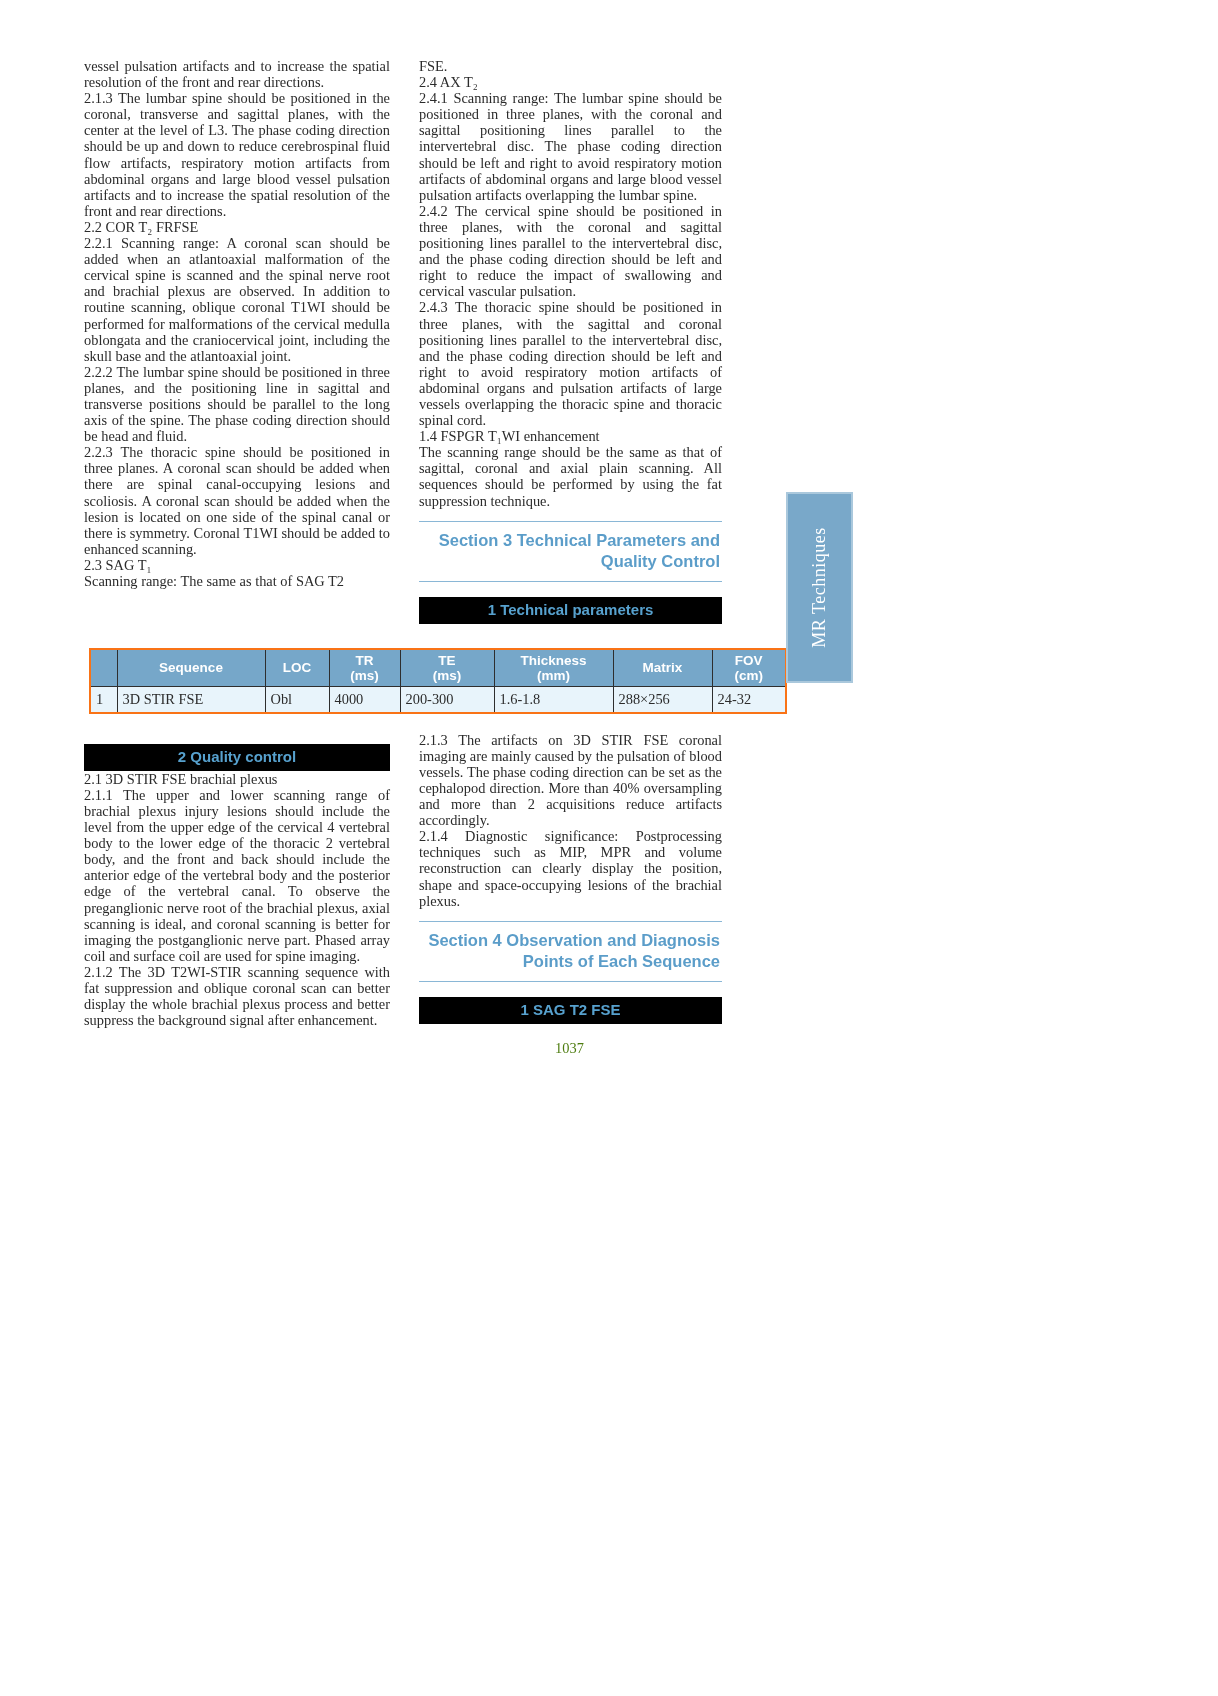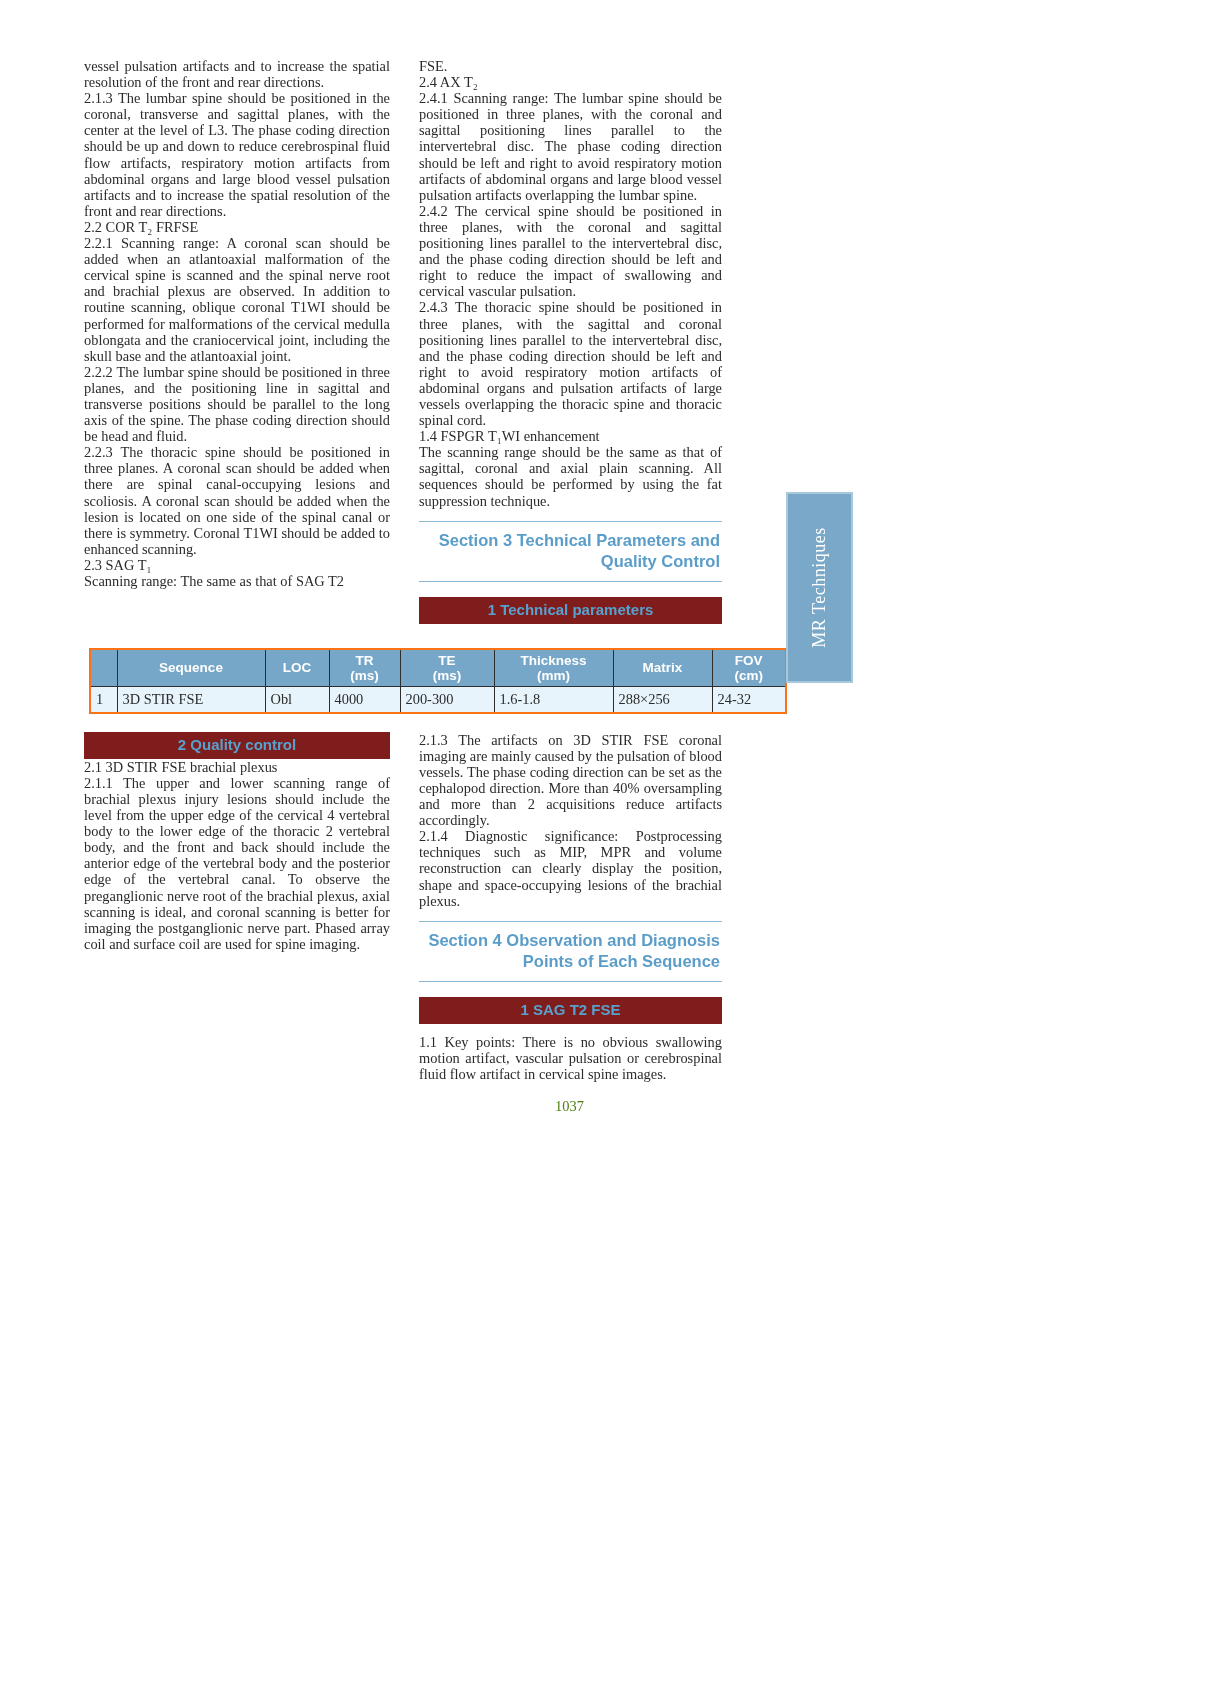--- a/index.html
+++ b/index.html
@@ -16,24 +16,24 @@
   .textcol p { margin:0; }
   .subhead { margin:9px 0; font-weight:normal; }
   .banner {
     font-family:"Liberation Sans","DejaVu Sans",sans-serif; font-weight:bold;
     color:#5b9dc9; text-align:right; font-size:16.5px; line-height:21px;
     border-top:1px solid #8ab7d6; border-bottom:1px solid #8ab7d6;
     padding:8px 2px 9px; margin-top:12px;
   }
   .bluebar {
     font-family:"Liberation Sans","DejaVu Sans",sans-serif; font-weight:bold;
-    color:#57a1ce; background:#7f1d1d; text-align:center; font-size:15px;
+    color:#57a1ce; background:#000000; text-align:center; font-size:15px;
     padding:5px 0 6px; margin-top:15px;
   }
-  .bluebar.first { margin-top:0; }
+  .bluebar.first { margin-top:12px; }
   .paramtable {
     border-collapse:collapse; table-layout:fixed;
     margin:24px 0 0 5px; font-size:14.4px;
     border:2px solid #f97316;
   }
   .paramtable th, .paramtable td { border:1px solid #2e2e2e; }
   .paramtable th {
     background:#76a7c9; color:#ffffff;
     font-family:"Liberation Sans","DejaVu Sans",sans-serif; font-weight:bold;
     font-size:13.5px; line-height:15px; white-space:pre-line;
@@ -126,27 +126,27 @@
           <td>24-32</td>
         </tr>
       </tbody>
     </table>
 
     <div class="row row2">
       <div class="colA textcol">
         <div class="bluebar first">2 Quality control</div>
         <p class="subhead">2.1 3D STIR FSE brachial plexus</p>
         <p>2.1.1 The upper and lower scanning range of brachial plexus injury lesions should include the level from the upper edge of the cervical 4 vertebral body to the lower edge of the thoracic 2 vertebral body, and the front and back should include the anterior edge of the vertebral body and the posterior edge of the vertebral canal. To observe the preganglionic nerve root of the brachial plexus, axial scanning is ideal, and coronal scanning is better for imaging the postganglionic nerve part. Phased array coil and surface coil are used for spine imaging.</p>
+        <p>2.1.2 The 3D T2WI-STIR scanning sequence with fat suppression and oblique coronal scan can better display the whole brachial plexus process and better suppress the background signal after enhancement.</p>
       </div>
       <div class="colB textcol">
         <p>2.1.3 The artifacts on 3D STIR FSE coronal imaging are mainly caused by the pulsation of blood vessels. The phase coding direction can be set as the cephalopod direction. More than 40% oversampling and more than 2 acquisitions reduce artifacts accordingly.</p>
         <p>2.1.4 Diagnostic significance: Postprocessing techniques such as MIP, MPR and volume reconstruction can clearly display the position, shape and space-occupying lesions of the brachial plexus.</p>
         <div class="banner">Section 4 Observation and Diagnosis Points of Each Sequence</div>
         <div class="bluebar">1 SAG T2 FSE</div>
-        <p style="margin-top:10px">1.1 Key points: There is no obvious swallowing motion artifact, vascular pulsation or cerebrospinal fluid flow artifact in cervical spine images.</p>
         <div class="page-number">1037</div>
       </div>
     </div>
 
   </div>
 
   <div class="chapter-tab">
     <span class="vtext">MR Techniques</span>
   </div>
 

